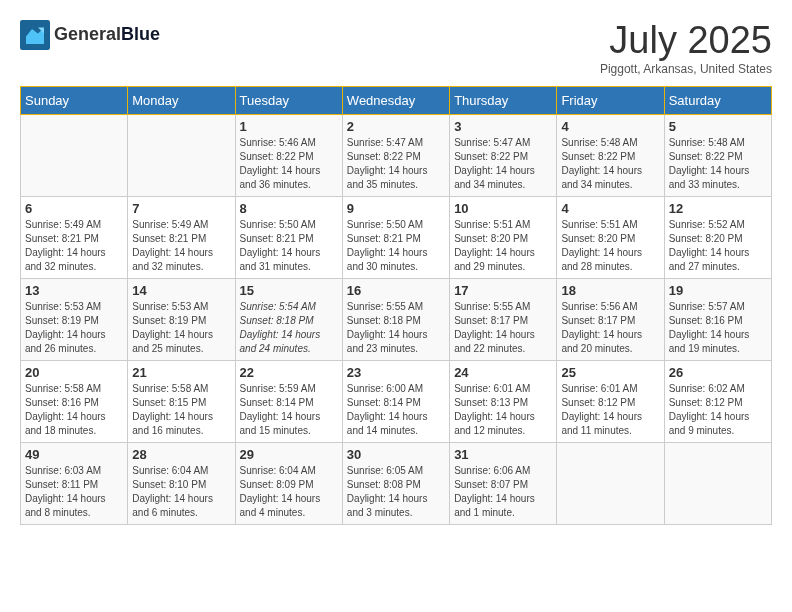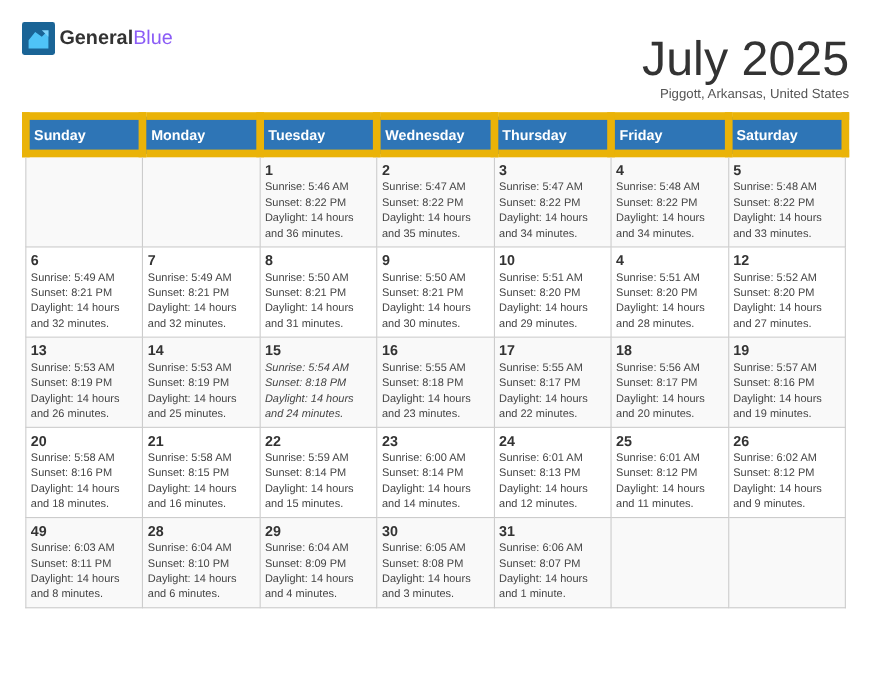--- a/index.html
+++ b/index.html
@@ -25,55 +25,54 @@
       flex-direction: row;
       line-height: 1.1;
     }
     .logo-general {
       font-size: 18px;
       font-weight: bold;
       color: #333;
     }
     .logo-blue {
       font-size: 18px;
-      font-weight: normal;
-      color: #8b5cf6;
+      font-weight: bold;
+      color: #0f172a;
     }
     .logo-icon {
       width: 30px;
       height: 30px;
       margin-right: 4px;
     }
     .title-area {
       text-align: right;
     }
     .main-title {
-      font-size: 44px;
+      font-size: 38px;
       font-weight: normal;
       color: #333;
       line-height: 1.1;
-      margin-top: 10px;
     }
     .subtitle {
       font-size: 12px;
       color: #555;
     }
     table {
       width: 100%;
       border-collapse: collapse;
       table-layout: fixed;
     }
     th {
       background-color: #2E75B6;
       color: #fff;
       font-size: 13px;
-      font-weight: bold;
+      font-weight: normal;
       padding: 6px 4px;
       text-align: left;
-      border: 7px solid #eab308;
+      border: 1px solid #eab308;
     }
     td {
       vertical-align: top;
       border: 1px solid #ccc;
       padding: 4px 4px;
       font-size: 10.5px;
       color: #333;
       height: 80px;
       background: #fff;
     }

